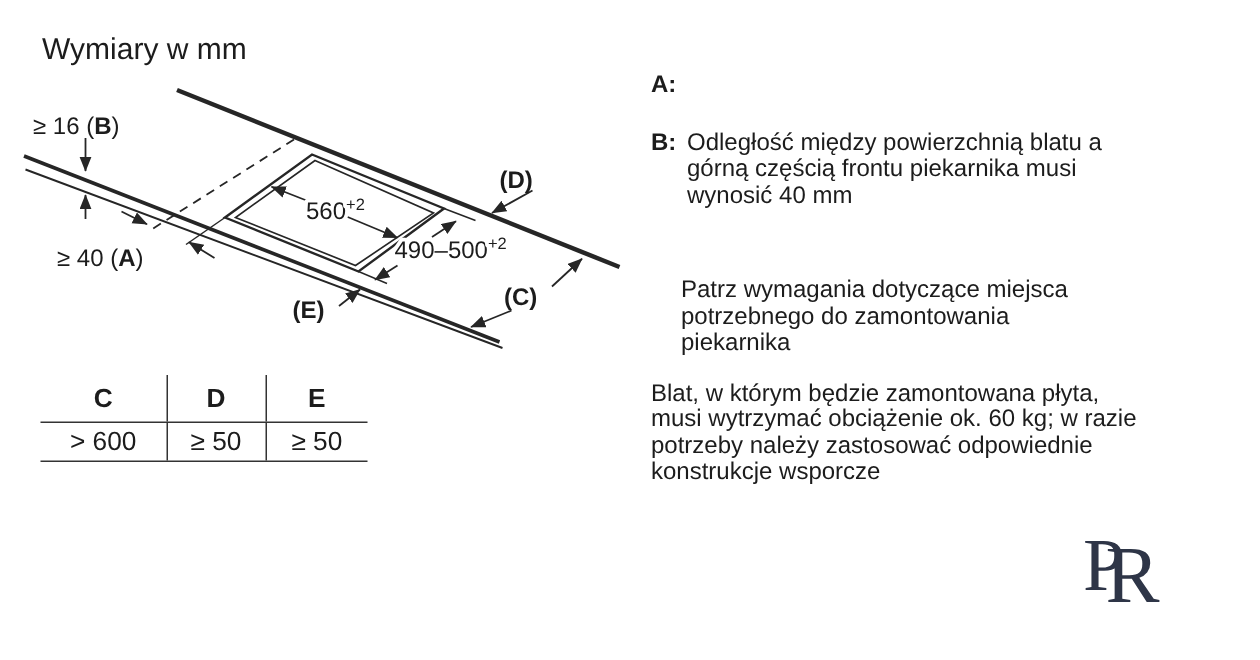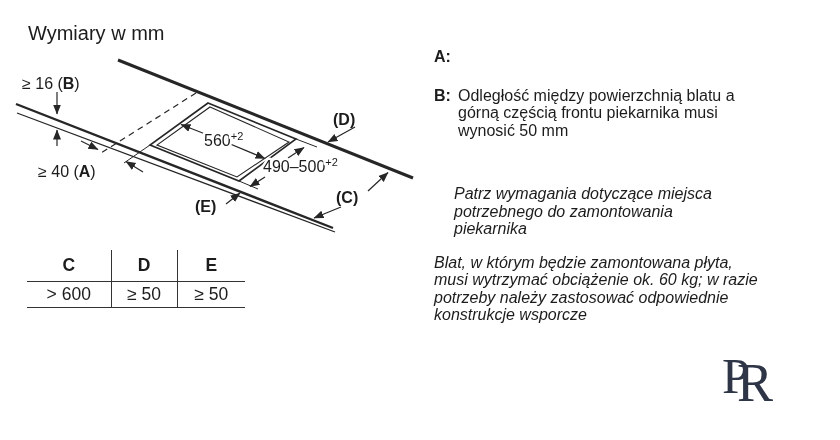--- a/index.html
+++ b/index.html
@@ -53,21 +53,21 @@
   table.dims thead th { border-bottom: 1.6px solid #333; }
   table.dims tbody tr:first-child td { border-bottom: 1.6px solid #333; }
   .notes {
     position: absolute; left: 434px; top: 48px; width: 396px;
     font-size: 16px; line-height: 17.5px;
   }
   .note { display: flex; }
   .note .lbl { font-weight: bold; width: 24px; flex: none; }
   .note .txt { white-space: pre-line; }
   .note-b { margin-top: 21px; }
-  .para { white-space: pre-line; font-style: italic; }
+  .para { white-space: pre-line; }
   .para-1 { margin: 46px 0 0 20px; }
   .para-2 { margin-top: 16px; }
   svg.logo { position: absolute; left: 640px; top: 345px; }
 </style>
 </head>
 <body>
 
 <div class="title">Wymiary w mm</div>
 
 <svg class="diagram" width="420" height="250" viewBox="0 0 420 250">
@@ -134,21 +134,21 @@
 </table>
 
 <div class="notes">
   <div class="note note-a">
     <span class="lbl">A:</span>
   </div>
   <div class="note note-b">
     <span class="lbl">B:</span>
     <span class="txt">Odległość między powierzchnią blatu a
 górną częścią frontu piekarnika musi
-wynosić 50 mm</span>
+wynosić 40 mm</span>
   </div>
   <div class="para para-1">Patrz wymagania dotyczące miejsca
 potrzebnego do zamontowania
 piekarnika</div>
   <div class="para para-2">Blat, w którym będzie zamontowana płyta,
 musi wytrzymać obciążenie ok. 60 kg; w razie
 potrzeby należy zastosować odpowiednie
 konstrukcje wsporcze</div>
 </div>
 

